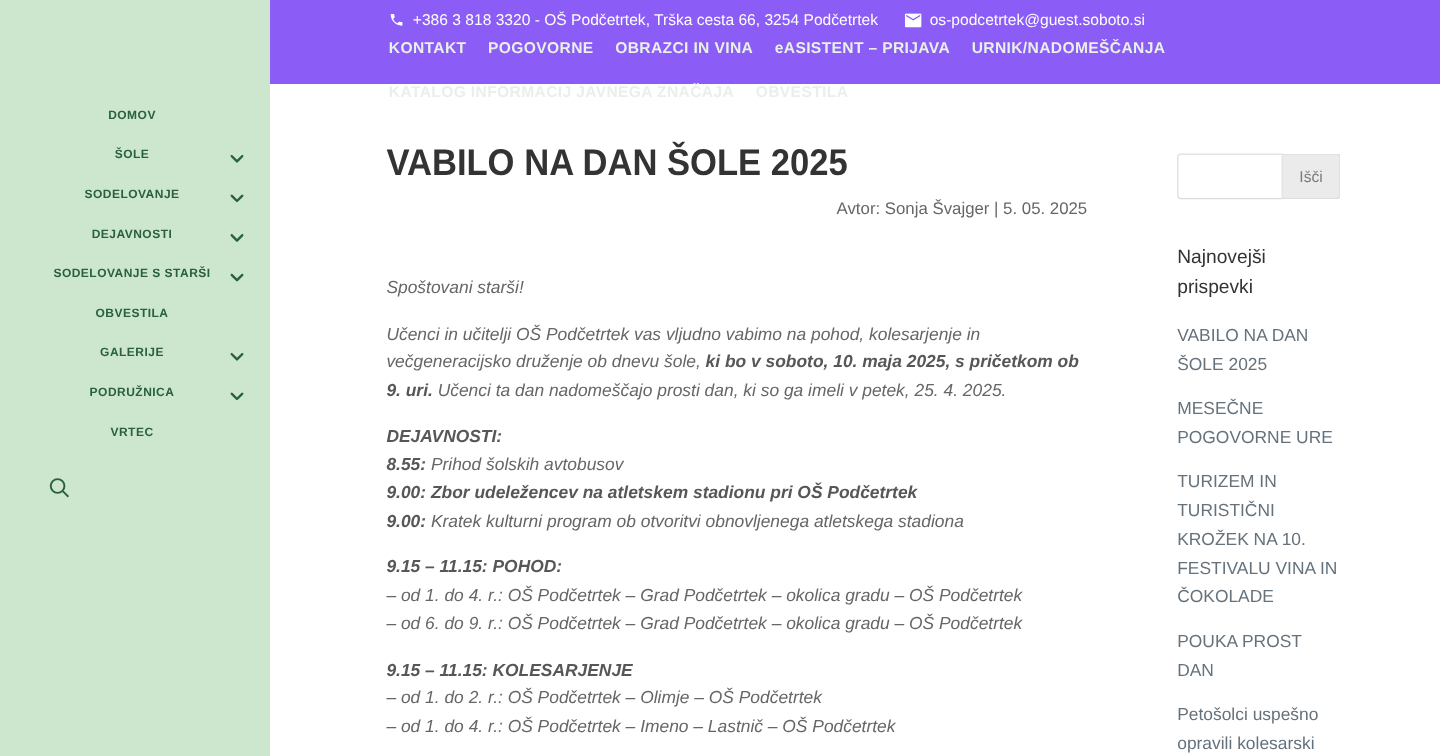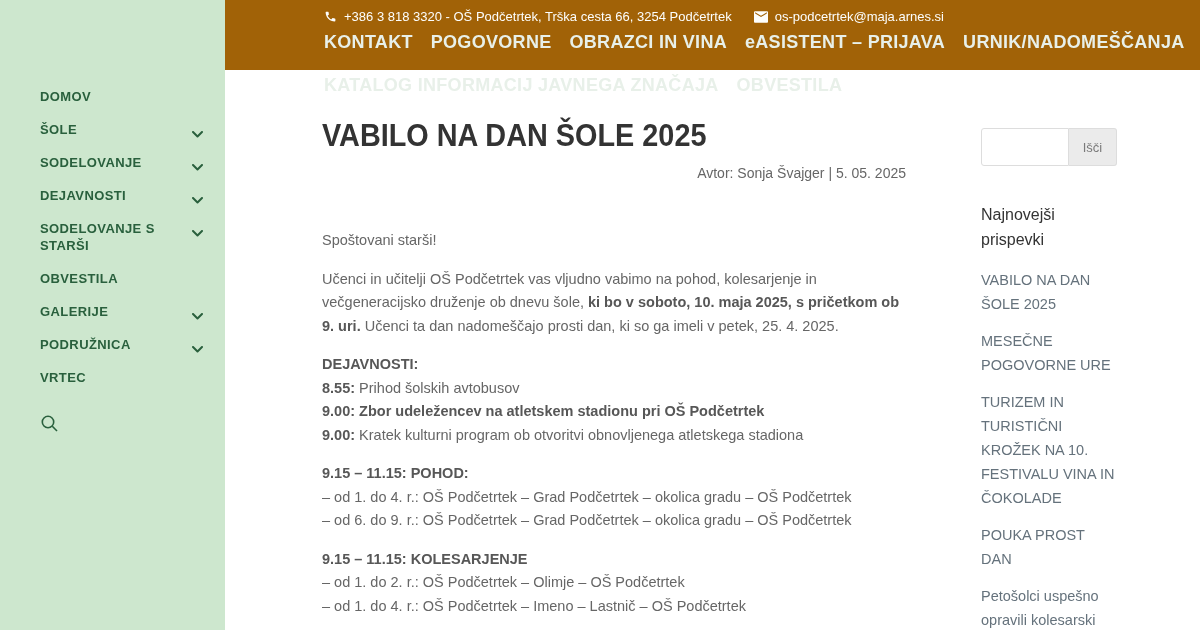--- a/index.html
+++ b/index.html
@@ -1,42 +1,42 @@
 <!DOCTYPE html>
 <html><head>
 <meta charset="utf-8">
 <style>
   html,body{margin:0;padding:0;background:#fff;}
   .page{position:relative;width:1200px;height:630px;overflow:hidden;background:#ffffff;
         font-family:"Liberation Sans",sans-serif;}
 
   
-  .top-header{position:absolute;left:0;top:0;width:1200px;height:70px;background:#a16207;z-index:1;}
+  .top-header{position:absolute;left:0;top:0;width:1200px;height:70px;background:#8b5cf6;z-index:1;}
   .header-inner{position:absolute;left:324px;top:0;}
   .contact-row{display:flex;align-items:center;gap:7px;color:#fdfefd;font-size:13px;padding-top:9px;white-space:nowrap;}
   .contact-row .sep{width:8px;}
   .hnav-row{display:flex;gap:18px;margin-top:8px;}
   .hnav-row.second{margin-top:22px;}
-  .hnav-link{color:#e8f0e9;font-size:18px;font-weight:700;letter-spacing:.3px;cursor:pointer;white-space:nowrap;text-decoration:none;}
+  .hnav-link{color:#e8f0e9;font-size:13px;font-weight:700;letter-spacing:.3px;cursor:pointer;white-space:nowrap;text-decoration:none;}
 
   
   .left-sidebar{position:absolute;left:0;top:0;width:225px;height:630px;background:#cde7ce;z-index:5;}
   .side-menu{list-style:none;margin:0;padding:80px 0 0 0;}
   .side-item{position:relative;padding:8px 45px 8px 40px;color:#29603d;font-weight:700;
-             font-size:13px;letter-spacing:.4px;line-height:17px;cursor:pointer;}
+             font-size:10px;letter-spacing:.4px;line-height:17px;cursor:pointer;text-align:center;}
   .chev{position:absolute;right:22px;top:12px;}
   .side-search{margin:20px 0 0 40px;cursor:pointer;display:inline-block;}
 
   
   .article{position:absolute;left:322px;top:116px;width:584px;z-index:2;}
   .article-title{margin:0;font-size:31px;line-height:40px;font-weight:700;color:#333333;
                  transform:scaleX(.93);transform-origin:left;white-space:nowrap;}
   .article-meta{margin-top:9px;font-size:14px;color:#666666;text-align:right;}
   .article-body{margin-top:48px;font-size:14.5px;line-height:23.5px;color:#666666;}
-  .para{margin:0 0 15px 0;}
+  .para{margin:0 0 15px 0;font-style:italic;}
   .pline{min-height:23.5px;}
   .bold{font-weight:700;color:#575757;}
 
   
   .right-sidebar{position:absolute;left:981px;top:128px;width:136px;z-index:2;}
   .search-row{display:flex;}
   .search-input{width:88px;height:38px;box-sizing:border-box;border:1px solid #dddddd;
                 border-radius:3px 0 0 3px;padding:0 8px;font-size:14px;color:#333;outline:none;background:#fff;}
   .search-btn{width:48px;height:38px;box-sizing:border-box;border:1px solid #dddddd;border-left:none;
               border-radius:0 3px 3px 0;background:#ebebeb;color:#7a7a7a;font-size:13px;
@@ -58,21 +58,21 @@
               <path d="M6.62 10.79c1.44 2.83 3.76 5.14 6.59 6.59l2.2-2.2c.27-.27.67-.36 1.02-.24 1.12.37 2.33.57 3.57.57.55 0 1 .45 1 1V20c0 .55-.45 1-1 1-9.39 0-17-7.61-17-17 0-.55.45-1 1-1h3.5c.55 0 1 .45 1 1 0 1.25.2 2.45.57 3.57.11.35.03.74-.25 1.02l-2.2 2.2z"></path>
             </svg>
         </span>
         <span>+386 3 818 3320 - OŠ Podčetrtek, Trška cesta 66, 3254 Podčetrtek</span>
         <span class="sep"></span>
         <span style="display:inline-flex;">
           <svg width="14" height="12" viewBox="0 0 24 20" fill="#fdfefd">
               <path d="M22 0H2C.9 0 0 .9 0 2v16c0 1.1.9 2 2 2h20c1.1 0 2-.9 2-2V2c0-1.1-.9-2-2-2zm0 4l-10 6L2 4V2l10 6L22 2v2z"></path>
             </svg>
         </span>
-        <span style="cursor:pointer;">os-podcetrtek@maja.arnes.si</span>
+        <span style="cursor:pointer;">os-podcetrtek@guest.soboto.si</span>
       </div>
       <nav class="hnav-row">
           <a class="hnav-link">KONTAKT</a>
           <a class="hnav-link">POGOVORNE</a>
           <a class="hnav-link">OBRAZCI IN VINA</a>
           <a class="hnav-link">eASISTENT – PRIJAVA</a>
           <a class="hnav-link">URNIK/NADOMEŠČANJA</a>
         </nav>
       <nav class="hnav-row second">
           <a class="hnav-link">KATALOG INFORMACIJ JAVNEGA ZNAČAJA</a>

